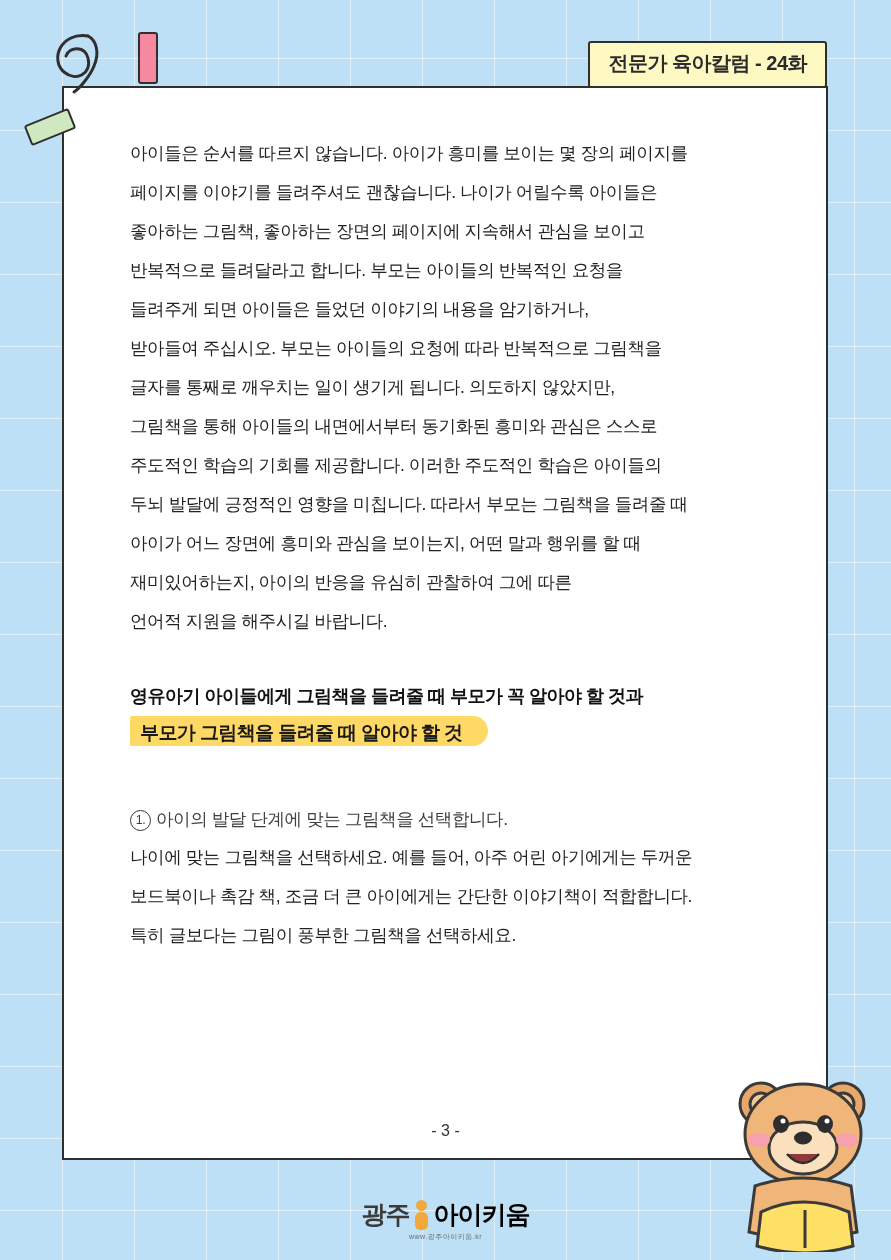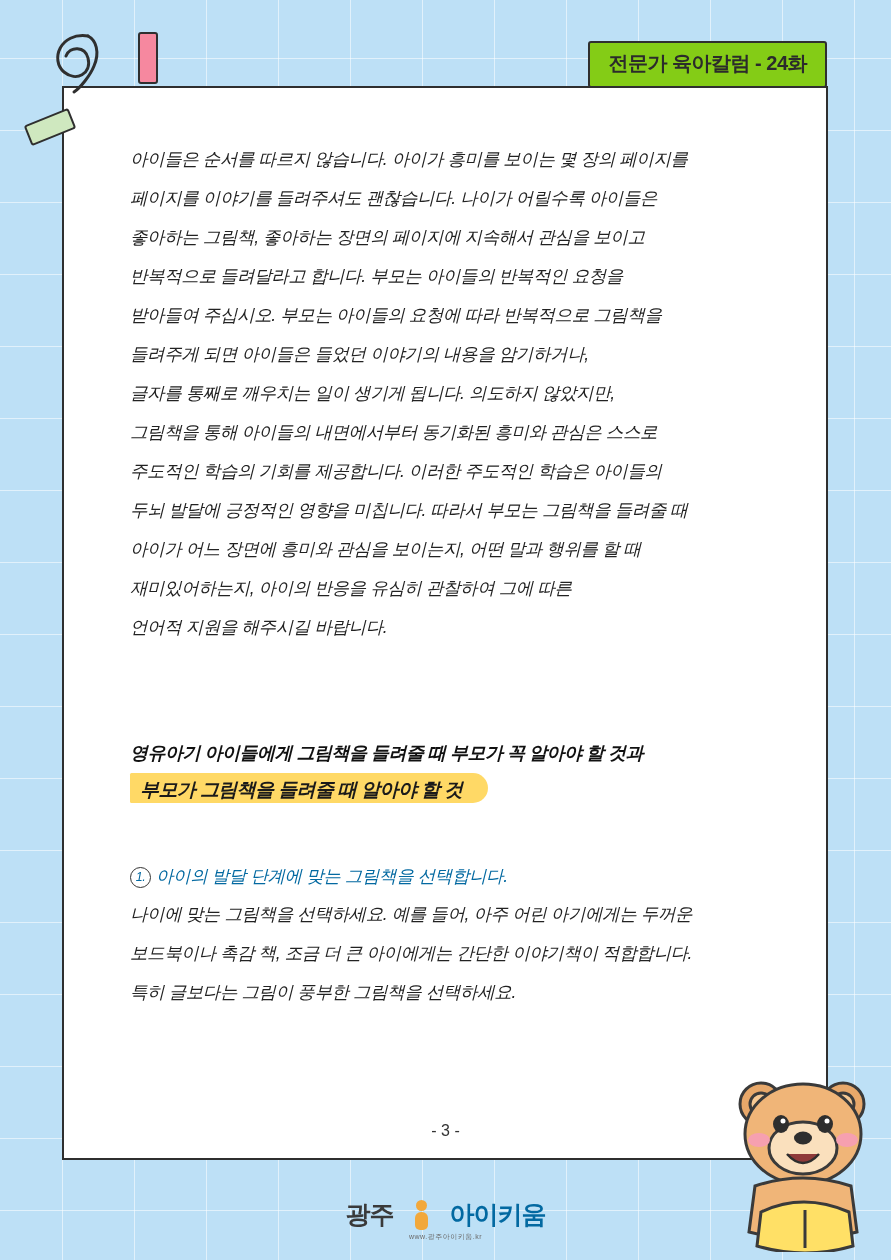--- a/index.html
+++ b/index.html
@@ -34,21 +34,21 @@
     height: 1074px;
     background: #ffffff;
     border: 2px solid #2f2f2f;
     box-sizing: border-box;
   }
   
   .badge {
     position: absolute;
     right: 64px;
     top: 41px;
-    background: #84cc16;
+    background: #fef9c3;
     border: 2px solid #2f2f2f;
     border-radius: 3px;
     padding: 7px 18px 9px 18px;
     font-size: 20px;
     font-weight: bold;
     color: #2b2b2b;
     letter-spacing: -0.5px;
     z-index: 5;
   }
   
@@ -80,33 +80,32 @@
     background: #cfe8bf;
     border: 2px solid #2f2f2f;
     border-radius: 3px;
     transform: rotate(-22deg);
     z-index: 6;
   }
 
   .content {
     position: absolute;
     left: 130px;
-    top: 140px;
+    top: 134px;
     width: 640px;
-    font-style: italic;
   }
   .para-line {
     font-size: 17.5px;
     color: #222;
     line-height: 39px;
     letter-spacing: -0.4px;
     white-space: nowrap;
   }
   .bold-block {
-    margin-top: 88px;
+    margin-top: 37px;
   }
   .bold-line {
     font-size: 18px;
     font-weight: bold;
     color: #111;
     line-height: 36px;
     letter-spacing: -0.5px;
     white-space: nowrap;
   }
   .highlight-wrap {
@@ -131,21 +130,21 @@
     width: 100%;
     background: #ffd966;
     border-radius: 2px 20px 20px 2px;
     z-index: 1;
   }
   .list-block {
     margin-top: 48px;
   }
   .list-item-title {
     font-size: 17.5px;
-    color: #0369a1;
+    color: #404040;
     line-height: 38px;
     letter-spacing: -0.4px;
     white-space: nowrap;
   }
   .num-circle {
     display: inline-block;
     border: 1.5px solid #333;
     border-radius: 50%;
     width: 19px;
     height: 19px;
@@ -169,33 +168,33 @@
     position: absolute;
     left: 0;
     right: 0;
     top: 1198px;
     text-align: center;
     z-index: 4;
   }
   .logo-row {
     display: inline-flex;
     align-items: center;
-    gap: 20px;
+    gap: 4px;
     justify-content: flex-end;
   }
   .logo-text-left {
     font-size: 25px;
     font-weight: bold;
     color: #3a3a3a;
     letter-spacing: -1px;
   }
   .logo-text-right {
     font-size: 25px;
     font-weight: bold;
-    color: #0369a1;
+    color: #000000;
     letter-spacing: -1px;
   }
   .logo-mark {
     width: 16px;
     height: 30px;
     position: relative;
   }
   .logo-mark .head {
     position: absolute;
     left: 2px;
@@ -246,22 +245,22 @@
 
 <div class="badge">전문가 육아칼럼 - 24화</div>
 
 <div class="content">
 
   <div>
     <div class="para-line">아이들은 순서를 따르지 않습니다. 아이가 흥미를 보이는 몇 장의 페이지를</div>
     <div class="para-line">페이지를 이야기를 들려주셔도 괜찮습니다. 나이가 어릴수록 아이들은</div>
     <div class="para-line">좋아하는 그림책, 좋아하는 장면의 페이지에 지속해서 관심을 보이고</div>
     <div class="para-line">반복적으로 들려달라고 합니다. 부모는 아이들의 반복적인 요청을</div>
+    <div class="para-line">들려주게 되면 아이들은 들었던 이야기의 내용을 암기하거나,</div>
     <div class="para-line">받아들여 주십시오. 부모는 아이들의 요청에 따라 반복적으로 그림책을</div>
-    <div class="para-line">들려주게 되면 아이들은 들었던 이야기의 내용을 암기하거나,</div>
     <div class="para-line">글자를 통째로 깨우치는 일이 생기게 됩니다. 의도하지 않았지만,</div>
     <div class="para-line">그림책을 통해 아이들의 내면에서부터 동기화된 흥미와 관심은 스스로</div>
     <div class="para-line">주도적인 학습의 기회를 제공합니다. 이러한 주도적인 학습은 아이들의</div>
     <div class="para-line">두뇌 발달에 긍정적인 영향을 미칩니다. 따라서 부모는 그림책을 들려줄 때</div>
     <div class="para-line">아이가 어느 장면에 흥미와 관심을 보이는지, 어떤 말과 행위를 할 때</div>
     <div class="para-line">재미있어하는지, 아이의 반응을 유심히 관찰하여 그에 따른</div>
     <div class="para-line">언어적 지원을 해주시길 바랍니다.</div>
   </div>
 
   <div class="bold-block">

